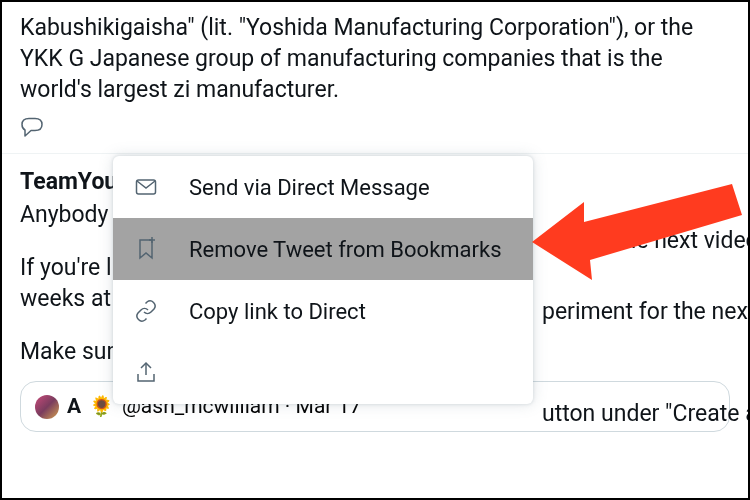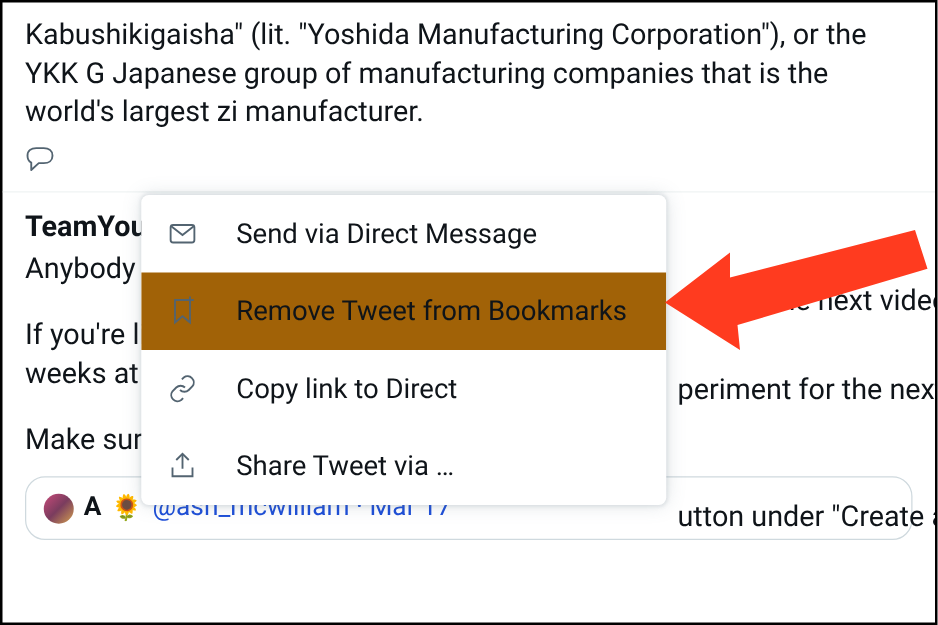--- a/index.html
+++ b/index.html
@@ -57,21 +57,21 @@
       border-radius: 50%;
       background: linear-gradient(135deg, #c94b7a 0%, #7a3c5e 50%, #d4a04f 100%);
       flex-shrink: 0;
     }
     .qt-name {
       font-weight: 700;
       color: #0f1419;
       font-size: 21px;
     }
     .qt-handle {
-      color: #1d4ed8;
+      color: #000000;
       font-size: 21px;
     }
     .menu {
       position: absolute;
       left: 111px;
       top: 154px;
       width: 420px;
       background: #fff;
       border-radius: 6px;
       box-shadow: 0 0 15px rgba(101, 119, 134, 0.2), 0 0 3px 1px rgba(101, 119, 134, 0.15);
@@ -80,21 +80,21 @@
     .menu-item {
       display: flex;
       align-items: center;
       gap: 30px;
       padding: 18px 20px;
       font-size: 22px;
       color: #0f1419;
       cursor: pointer;
     }
     .menu-item.hover {
-      background: #a16207;
+      background: #a3a3a3;
     }
     .menu-icon {
       color: #536471;
       width: 26px;
       height: 26px;
       flex-shrink: 0;
       display: flex;
       align-items: center;
       justify-content: center;
     }
@@ -177,19 +177,18 @@
     <span>Copy link to Direct</span>
   </div>
   <div class="menu-item">
     <span class="menu-icon">
       <svg width="24" height="24" viewBox="0 0 24 24" fill="none" stroke="currentColor" stroke-width="1.5">
         <path d="M12 3 L12 14"></path>
         <path d="M7 7 L12 2 L17 7"></path>
         <path d="M4 13 L4 20 L20 20 L20 13"></path>
       </svg>
     </span>
-    <span>Share Tweet via …</span>
   </div>
 </div>
 
 <svg class="arrow" width="220" height="120">
   <polygon points="0,72 52,32 52,52 200,14 210,45 58,90 60,110" fill="#ff3b1f"></polygon>
 </svg>
 
 </body></html>

